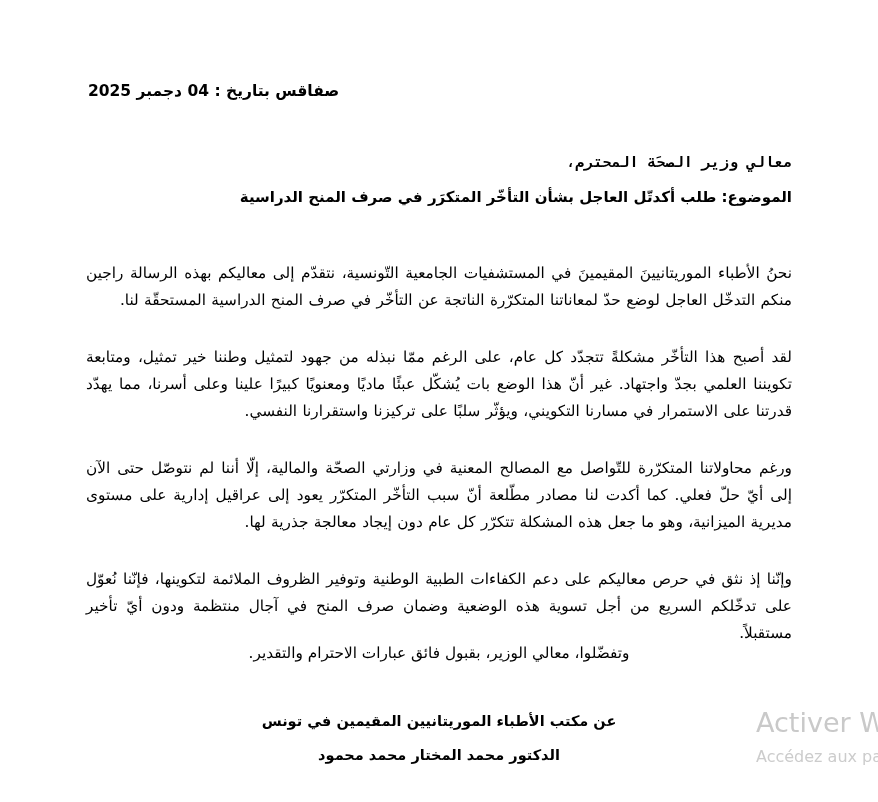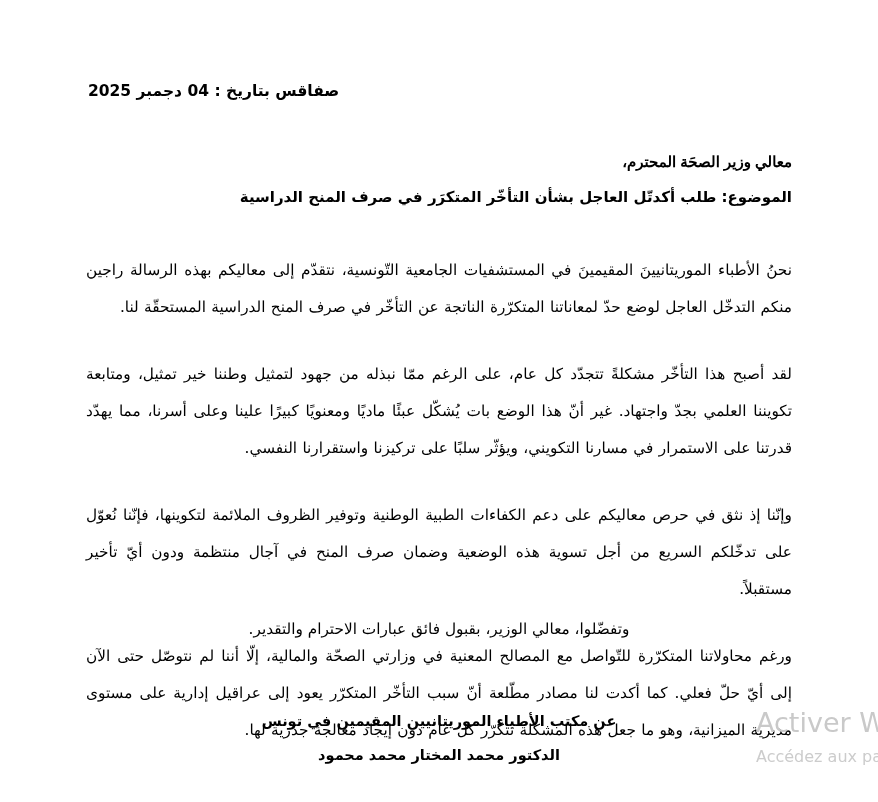--- a/index.html
+++ b/index.html
@@ -38,21 +38,21 @@
     white-space: nowrap;
   }
 
   
   .salutation {
     position: absolute;
     top: 153px;
     right: 86px;
     direction: rtl;
     text-align: right;
-    font-family: Liberation Sans, sans-serif;
+    font-family: Liberation Mono, monospace;
     font-weight: bold;
     font-size: 15px;
     white-space: nowrap;
   }
   .subject {
     position: absolute;
     top: 188px;
     right: 86px;
     direction: rtl;
     text-align: right;
@@ -69,29 +69,29 @@
     right: 86px;
     width: 706px;
     direction: rtl;
   }
   .para {
     direction: rtl;
     text-align: justify;
     text-align-last: right;
     font-family: "DejaVu Serif", "Liberation Serif", serif;
     font-size: 15.3px;
-    line-height: 37px;
-    margin: 4px 0 30px 0;
+    line-height: 27px;
+    margin: 12px 0 30px 0;
     word-spacing: 0.5px;
   }
 
   
   .closing {
     position: absolute;
-    top: 616px;
+    top: 640px;
     right: 86px;
     width: 706px;
     direction: rtl;
     text-align: center;
     font-family: "DejaVu Serif", "Liberation Serif", serif;
     font-size: 15.3px;
     line-height: 27px;
   }
 
   
@@ -147,22 +147,22 @@
 
   <div class="date-line">صفاقس بتاريخ : 04 دجمبر 2025</div>
 
   <div class="salutation">معالي وزير الصحَة المحترم،</div>
 
   <div class="subject">الموضوع: طلب أكدتّل العاجل بشأن التأخّر المتكرَر في صرف المنح الدراسية</div>
 
   <div class="body-block">
     <p class="para">نحنُ الأطباء الموريتانيينَ المقيمينَ في المستشفيات الجامعية التّونسية، نتقدّم إلى معاليكم بهذه الرسالة راجين منكم التدخّل العاجل لوضع حدّ لمعاناتنا المتكرّرة الناتجة عن التأخّر في صرف المنح الدراسية المستحقّة لنا.</p>
     <p class="para">لقد أصبح هذا التأخّر مشكلةً تتجدّد كل عام، على الرغم ممّا نبذله من جهود لتمثيل وطننا خير تمثيل، ومتابعة تكويننا العلمي بجدّ واجتهاد. غير أنّ هذا الوضع بات يُشكّل عبئًا ماديًا ومعنويًا كبيرًا علينا وعلى أسرنا، مما يهدّد قدرتنا على الاستمرار في مسارنا التكويني، ويؤثّر سلبًا على تركيزنا واستقرارنا النفسي.</p>
+    <p class="para">ورغم محاولاتنا المتكرّرة للتّواصل مع المصالح المعنية في وزارتي الصحّة والمالية، إلّا أننا لم نتوصّل حتى الآن إلى أيّ حلّ فعلي. كما أكدت لنا مصادر مطّلعة أنّ سبب التأخّر المتكرّر يعود إلى عراقيل إدارية على مستوى مديرية الميزانية، وهو ما جعل هذه المشكلة تتكرّر كل عام دون إيجاد معالجة جذرية لها.</p>
     <p class="para">وإنّنا إذ نثق في حرص معاليكم على دعم الكفاءات الطبية الوطنية وتوفير الظروف الملائمة لتكوينها، فإنّنا نُعوّل على تدخّلكم السريع من أجل تسوية هذه الوضعية وضمان صرف المنح في آجال منتظمة ودون أيّ تأخير مستقبلاً.</p>
-    <p class="para">ورغم محاولاتنا المتكرّرة للتّواصل مع المصالح المعنية في وزارتي الصحّة والمالية، إلّا أننا لم نتوصّل حتى الآن إلى أيّ حلّ فعلي. كما أكدت لنا مصادر مطّلعة أنّ سبب التأخّر المتكرّر يعود إلى عراقيل إدارية على مستوى مديرية الميزانية، وهو ما جعل هذه المشكلة تتكرّر كل عام دون إيجاد معالجة جذرية لها.</p>
   </div>
 
   <div class="closing">وتفضّلوا، معالي الوزير، بقبول فائق عبارات الاحترام والتقدير.</div>
 
   <div class="signature">
     <div class="sig-line">عن مكتب الأطباء الموريتانيين المقيمين في تونس</div>
     <div class="sig-line">الدكتور محمد المختار محمد محمود</div>
   </div>
 
   <div class="watermark">

